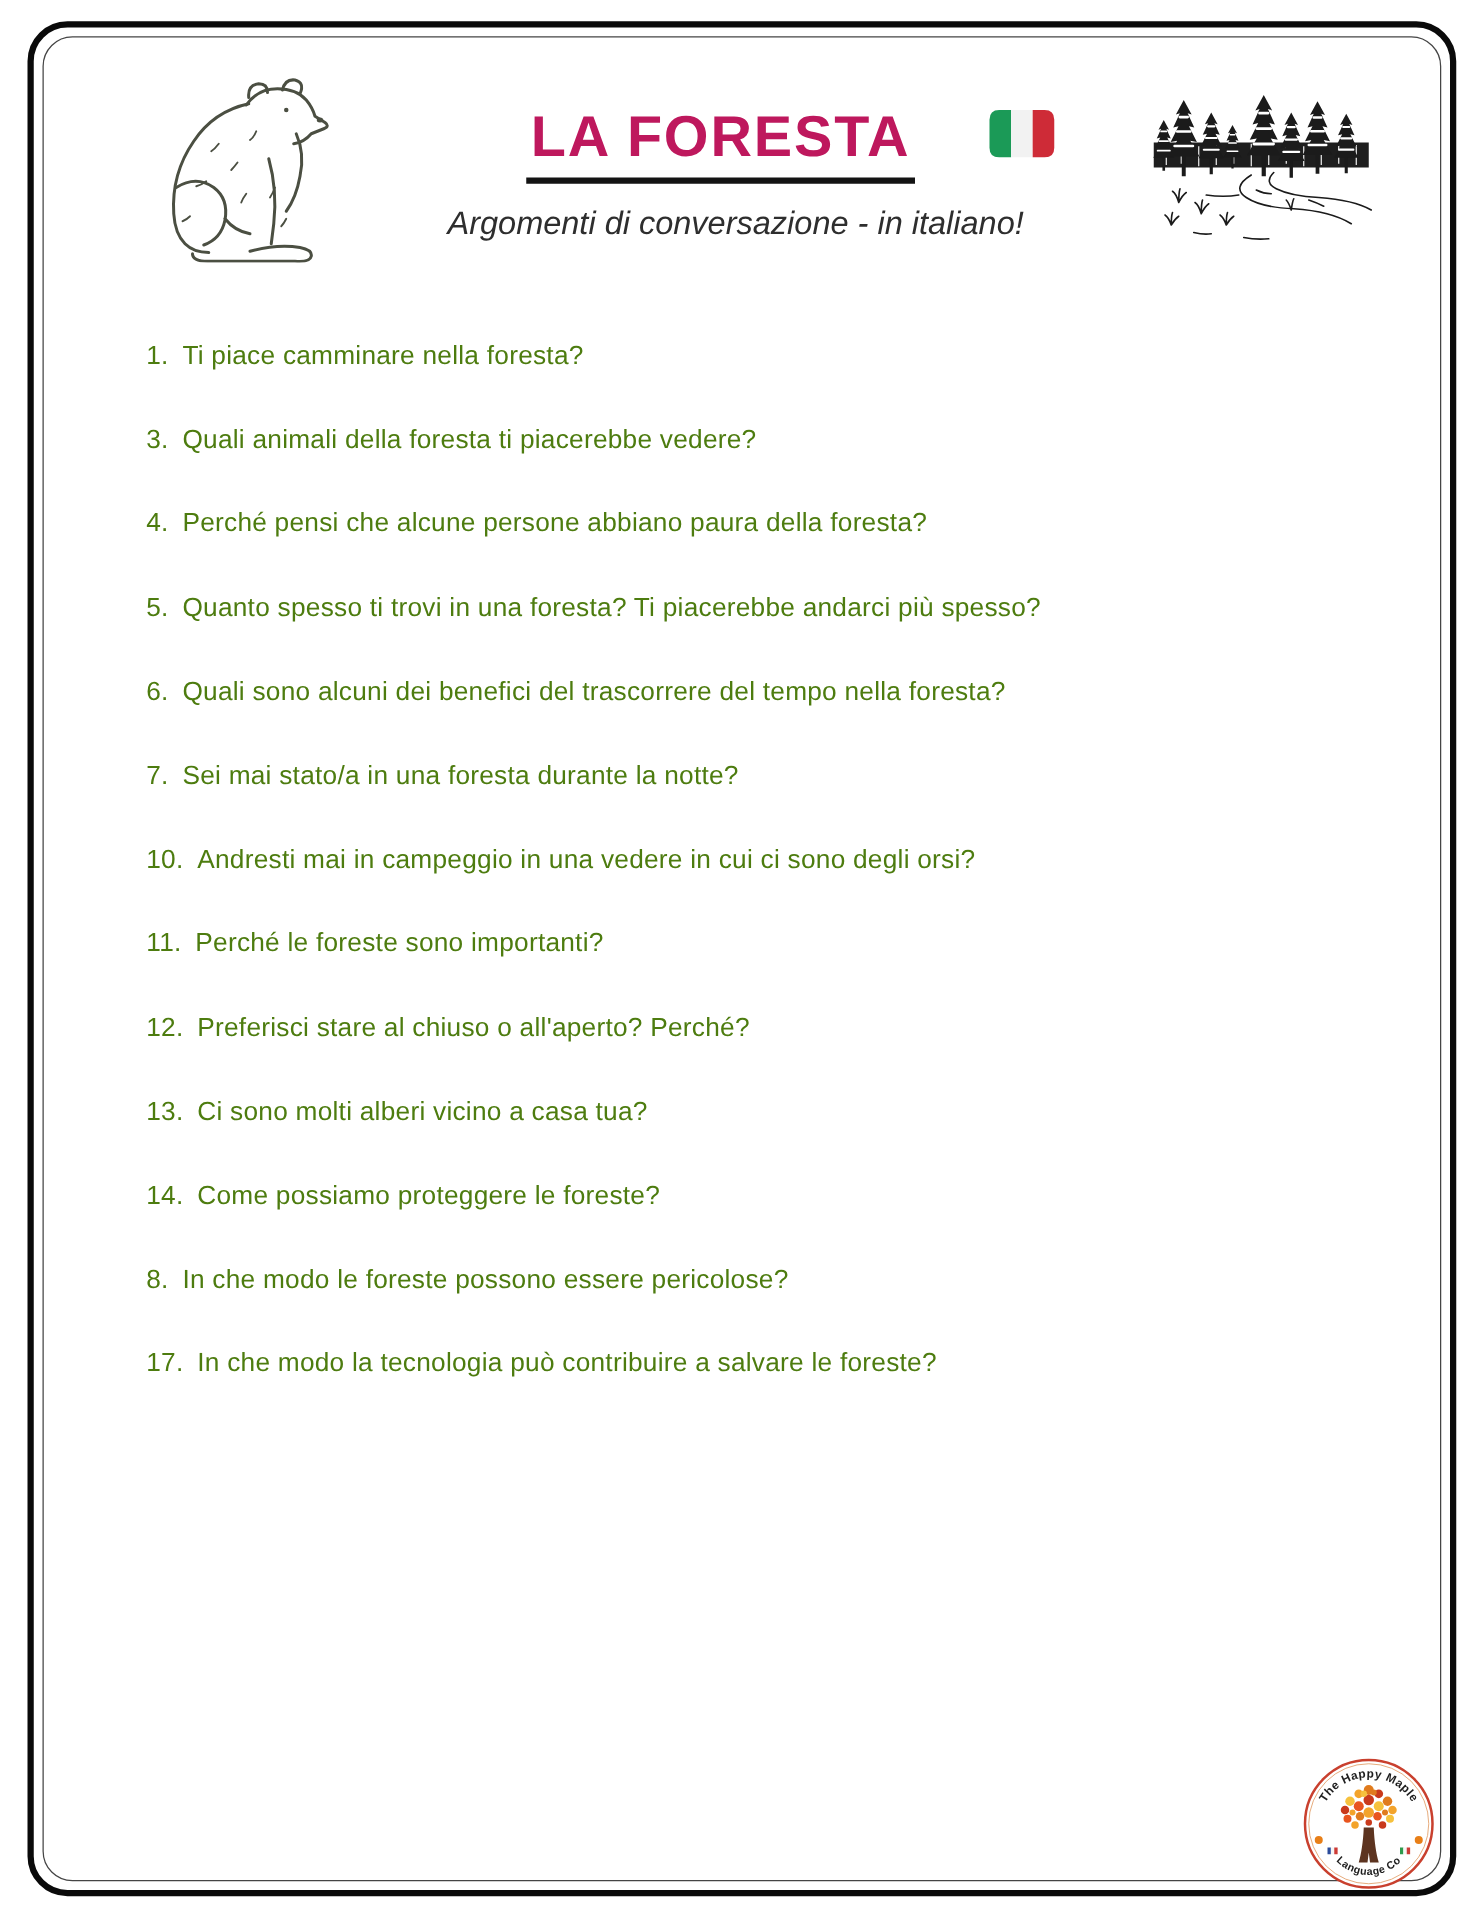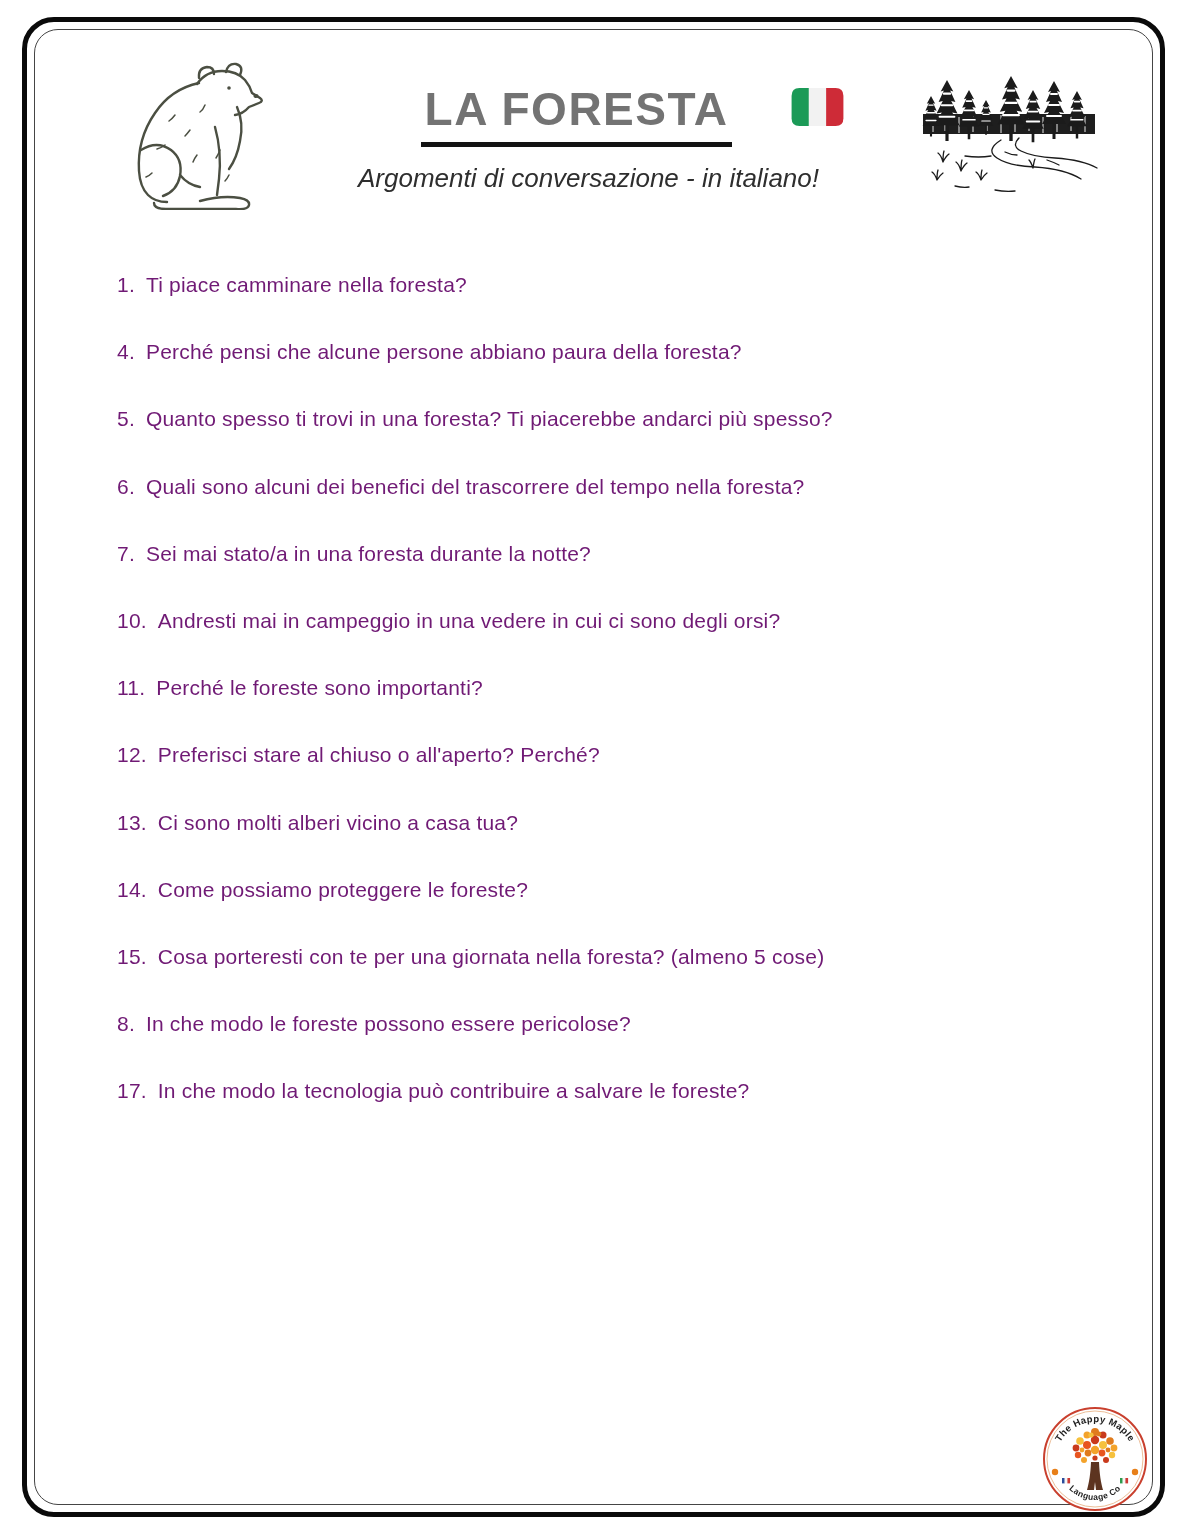--- a/index.html
+++ b/index.html
@@ -12,34 +12,34 @@
     border:5px solid #0a0a0a;border-radius:32px;pointer-events:none;
   }
   .frame-inner{
     position:absolute;left:34px;top:29px;right:34px;bottom:31px;
     border:1.5px solid #454545;border-radius:24px;pointer-events:none;
   }
   .bear{position:absolute;left:105px;top:55px;width:170px;height:155px;}
   .forest{position:absolute;left:915px;top:68px;width:190px;height:132px;}
   .title-wrap{position:absolute;top:82px;left:0;width:1187px;text-align:center;transform:translateX(-17px);}
   .title{
-    display:inline-block;font-size:46px;font-weight:800;letter-spacing:1.5px;color:#737373;
+    display:inline-block;font-size:46px;font-weight:800;letter-spacing:1.5px;color:#be185d;
     border-bottom:5px solid #131313;padding:0 4px 6px 4px;margin:0;
   }
   .flag{position:absolute;left:791px;top:88px;width:53px;height:38px;}
   .subtitle{
     position:absolute;top:163px;left:0;width:1187px;text-align:center;transform:translateX(-5px);
     font-size:26px;font-style:italic;color:#2e2e2e;margin:0;
   }
   ol.questions{
     position:absolute;left:117px;top:272px;right:55px;
     list-style:none;margin:0;padding:0;
   }
   ol.questions li{
-    height:67.2px;font-size:21px;line-height:26px;color:#701a75;
+    height:67.2px;font-size:21px;line-height:26px;color:#4d7c0f;
     letter-spacing:0.2px;
   }
   .qnum{display:inline-block;margin-right:11px;}
   .logo{position:absolute;left:1040px;top:1404px;width:110px;height:110px;}
 </style>
 </head>
 <body>
 
 <div class="frame-outer"></div>
 <div class="frame-inner"></div>
@@ -108,30 +108,30 @@
     <path d="M22,112 q-2,-6 -5,-8 M22,112 q0,-7 1,-10 M22,112 q3,-5 6,-7"></path>
     <path d="M66,112 q-2,-6 -5,-8 M66,112 q0,-7 1,-10 M66,112 q3,-5 6,-7"></path>
     <path d="M118,100 q-2,-6 -4,-8 M118,100 q1,-7 2,-9"></path>
     <path d="M90,84 q6,3 12,3 M132,92 q6,2 12,5"></path>
     <path d="M40,118 q8,2 14,1 M80,122 q10,2 20,1"></path>
   </g>
 </svg>
 
 <ol class="questions">
   <li><span class="qnum">1.</span><span class="qtext">Ti piace camminare nella foresta?</span></li>
+  <li><span class="qnum">3.</span><span class="qtext">Quali animali della foresta ti piacerebbe vedere?</span></li>
   <li><span class="qnum">4.</span><span class="qtext">Perché pensi che alcune persone abbiano paura della foresta?</span></li>
   <li><span class="qnum">5.</span><span class="qtext">Quanto spesso ti trovi in una foresta? Ti piacerebbe andarci più spesso?</span></li>
   <li><span class="qnum">6.</span><span class="qtext">Quali sono alcuni dei benefici del trascorrere del tempo nella foresta?</span></li>
   <li><span class="qnum">7.</span><span class="qtext">Sei mai stato/a in una foresta durante la notte?</span></li>
   <li><span class="qnum">10.</span><span class="qtext">Andresti mai in campeggio in una vedere in cui ci sono degli orsi?</span></li>
   <li><span class="qnum">11.</span><span class="qtext">Perché le foreste sono importanti?</span></li>
   <li><span class="qnum">12.</span><span class="qtext">Preferisci stare al chiuso o all'aperto? Perché?</span></li>
   <li><span class="qnum">13.</span><span class="qtext">Ci sono molti alberi vicino a casa tua?</span></li>
   <li><span class="qnum">14.</span><span class="qtext">Come possiamo proteggere le foreste?</span></li>
-  <li><span class="qnum">15.</span><span class="qtext">Cosa porteresti con te per una giornata nella foresta? (almeno 5 cose)</span></li>
   <li><span class="qnum">8.</span><span class="qtext">In che modo le foreste possono essere pericolose?</span></li>
   <li><span class="qnum">17.</span><span class="qtext">In che modo la tecnologia può contribuire a salvare le foreste?</span></li>
 </ol>
 
 <svg class="logo" viewBox="0 0 110 110" aria-hidden="true">
   <defs>
     <path id="arcTop" d="M15,58 A 40,40 0 0 1 95,58"></path>
     <path id="arcBottom" d="M19,60 A 36,36 0 0 0 91,60"></path>
   </defs>
   <circle cx="55" cy="55" r="51" fill="#ffffff" stroke-width="2" stroke="#c9402e"></circle>

